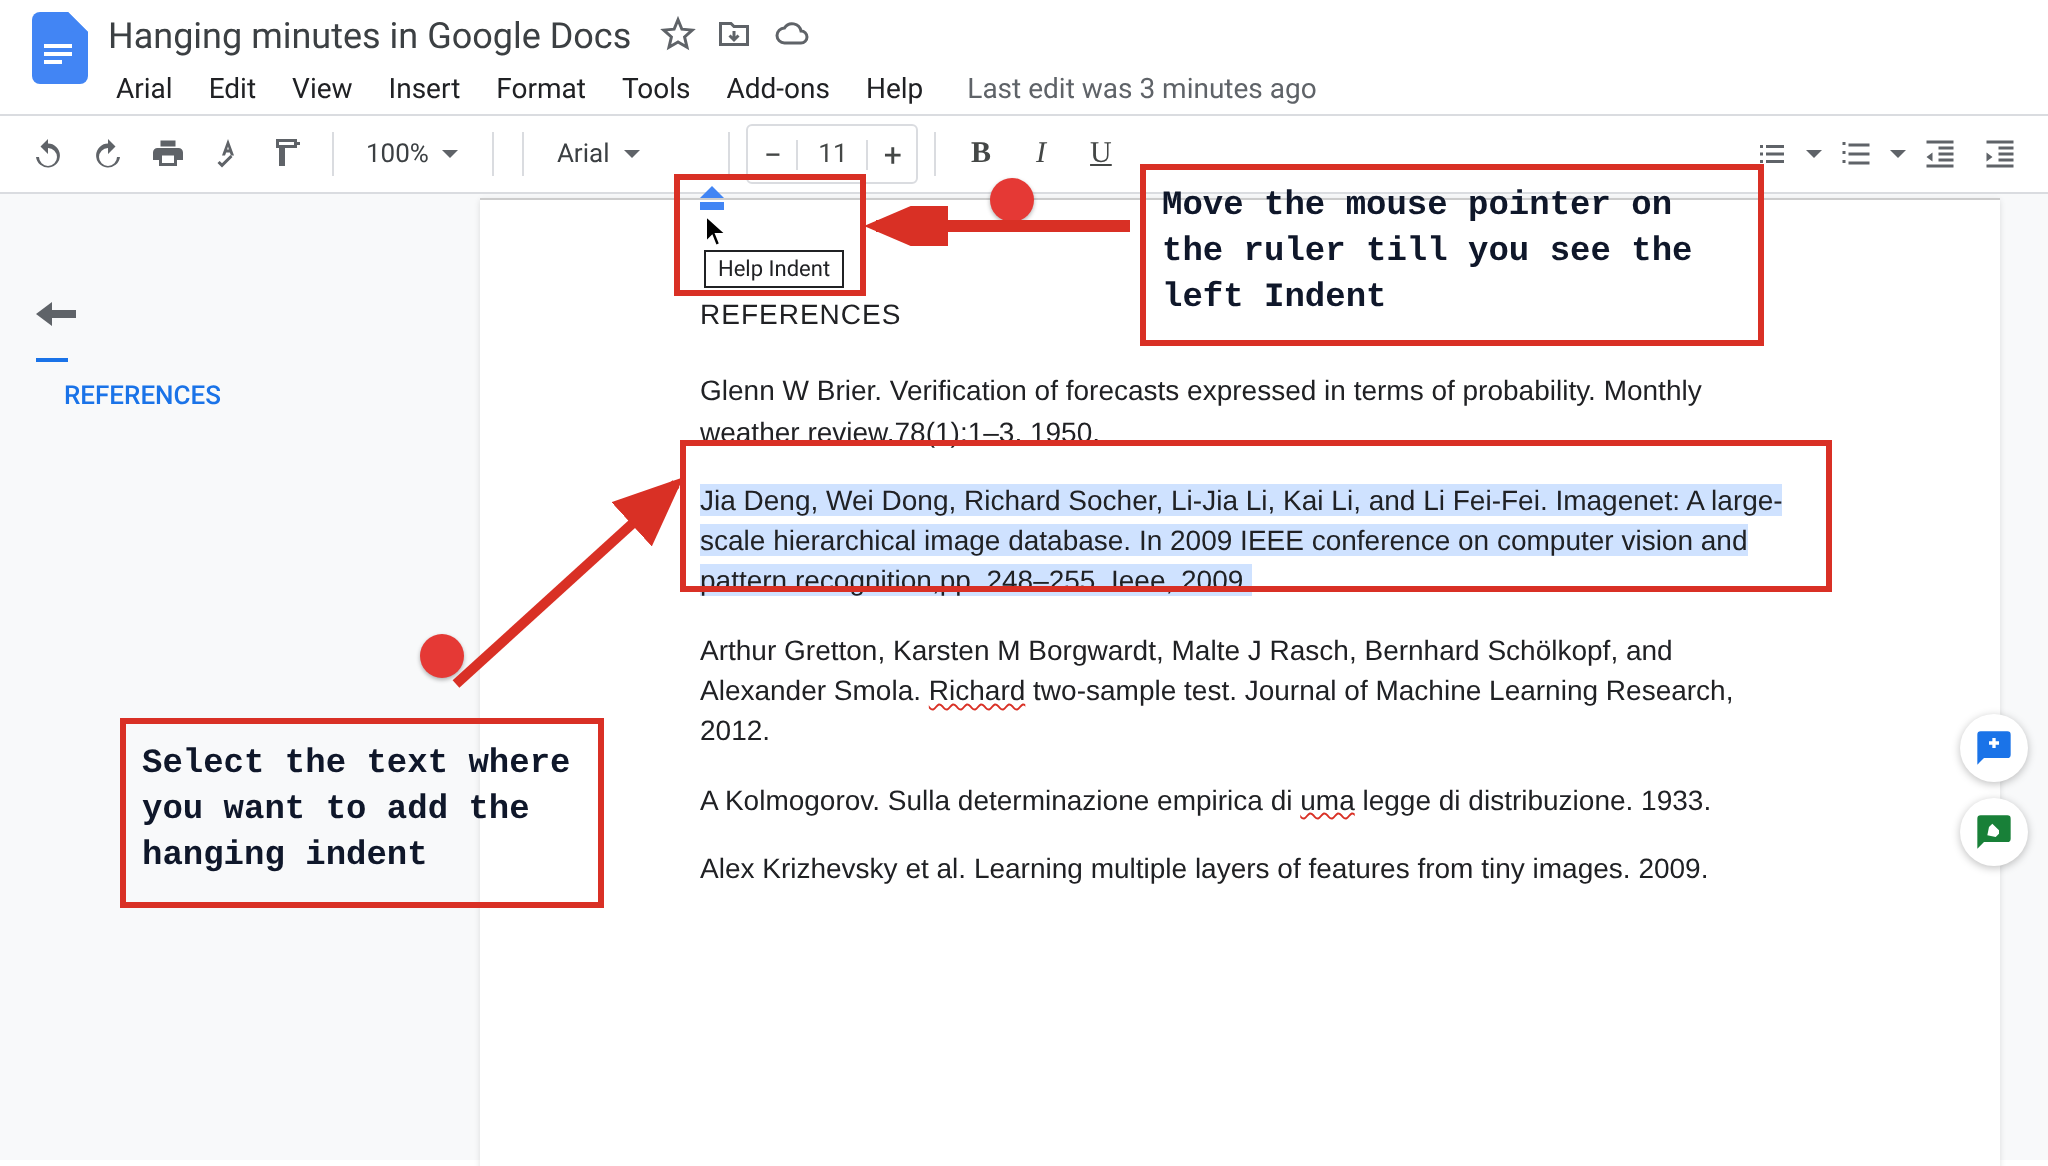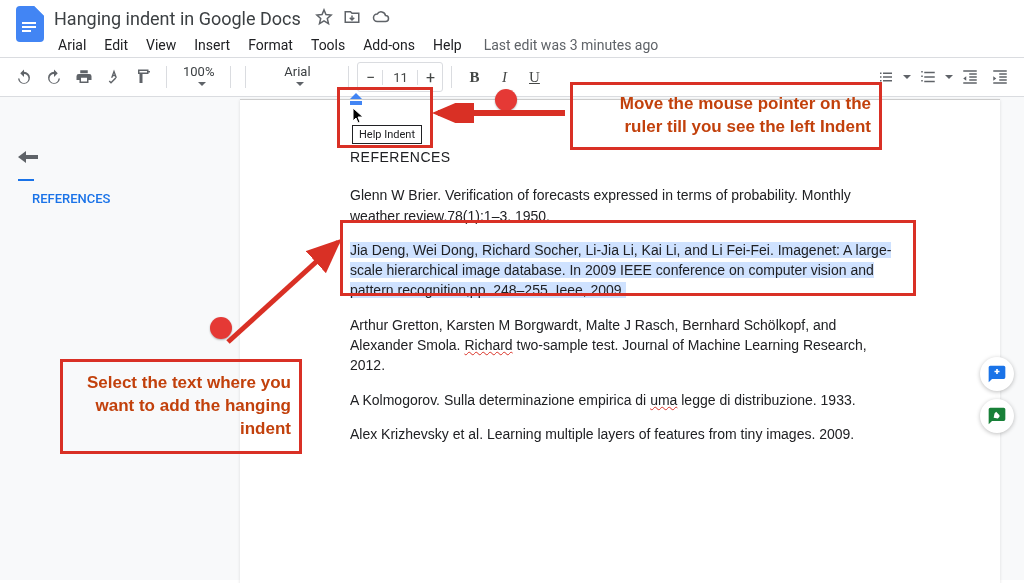--- a/index.html
+++ b/index.html
@@ -12,21 +12,21 @@
   .title-row { display:flex; align-items:center; gap:10px; }
   .doc-title { font-size:18px; color:#3c4043; padding:2px 4px; }
   .muted-ico { color:#5f6368; }
   .menu-row { display:flex; align-items:center; gap:2px; margin-top:2px; }
   .menu-item { font-size:14px; color:#202124; padding:4px 8px; cursor:pointer; }
   .last-edit { font-size:14px; color:#5f6368; margin-left:12px; cursor:pointer; }
   
   .toolbar { display:flex; align-items:center; height:38px; padding:0 10px; border-top:1px solid #dadce0; border-bottom:1px solid #dadce0; color:#444746; gap:2px; }
   .t-btn { width:28px; height:28px; display:flex; align-items:center; justify-content:center; cursor:pointer; border-radius:3px; }
   .t-sep { width:1px; height:22px; background:#dadce0; margin:0 6px; }
-  .t-drop { display:flex; align-items:center; height:26px; padding:0 8px; cursor:pointer; font-size:13px; color:#3c4043;flex-direction:column; }
+  .t-drop { display:flex; align-items:center; height:26px; padding:0 8px; cursor:pointer; font-size:13px; color:#3c4043; }
   .fs-box { display:flex; align-items:center; border:1px solid #dadce0; border-radius:3px; overflow:hidden; }
   .fs-box .t-btn { width:24px; border-radius:0; }
   .fs-val { width:34px; text-align:center; font-size:13px; border-left:1px solid #dadce0; border-right:1px solid #dadce0; }
   .chev { margin-left:6px; }
   .flex-spacer { flex:1; }
   
   .workspace { position:relative; height:calc(583px - 100px); background:#f8f9fa; }
   .outline { position:absolute; left:0; top:40px; width:220px; }
   .outline-close { width:28px; height:28px; display:flex; align-items:center; justify-content:center; margin:6px 0 8px 14px; color:#5f6368; cursor:pointer; }
   .outline-hr { height:2px; background:#1a73e8; width:16px; margin:4px 0 6px 18px; }
@@ -35,21 +35,21 @@
   .ruler { position:absolute; left:240px; right:24px; top:0; height:18px; display:flex; align-items:center; color:#9aa0a6; font-size:10px; }
   .ruler-num { position:absolute; transform:translateX(-50%); }
   .doc-content { position:absolute; left:350px; top:50px; width:545px; font-family:Arial,sans-serif; font-size:14px; line-height:1.45; color:#202124; }
   .doc-h { font-size:14px; letter-spacing:0.5px; margin-bottom:18px; }
   .ref { margin-bottom:14px; }
   .hl { background:#cfe2ff; }
   .underline-red { text-decoration:underline; text-decoration-style:wavy; text-decoration-color:#d93025; text-decoration-thickness:1px; }
   
   .anno { position:absolute; pointer-events:none; }
   .anno-box { border:3px solid #d93025; }
-  .anno-text { color:#c2410c; font-weight:700; font-size:17px; font-family:Liberation Sans, sans-serif; text-align:right; line-height:1.35; }
+  .anno-text { color:#0f172a; font-weight:700; font-size:17px; font-family:Liberation Mono, monospace; text-align:left; line-height:1.35; }
   .anno-circle { width:22px; height:22px; border-radius:50%; background:#e53935; box-shadow:0 1px 2px rgba(0,0,0,.3); }
   
   .side-rail { position:absolute; right:10px; top:260px; display:flex; flex-direction:column; gap:8px; }
   .rail-btn { width:34px; height:34px; border-radius:50%; background:#fff; display:flex; align-items:center; justify-content:center; box-shadow:0 1px 4px rgba(0,0,0,.25); cursor:pointer; }
   
   .tooltip { position:absolute; background:#fff; border:1px solid #202124; font-size:11px; padding:2px 6px; color:#202124; }
   .indent-marker { position:absolute; }
 </style>
 </head>
 <body>
@@ -60,21 +60,21 @@
     <svg width="28" height="36" viewBox="0 0 28 36">
           <path d="M4 0h14l10 10v22a4 4 0 0 1-4 4H4a4 4 0 0 1-4-4V4a4 4 0 0 1 4-4z" fill="#4285f4"></path>
           <path d="M18 0l10 10h-7a3 3 0 0 1-3-3V0z" fill="#a1c2fa"></path>
           <rect x="6" y="16" width="14" height="2" fill="#fff"></rect>
           <rect x="6" y="20" width="14" height="2" fill="#fff"></rect>
           <rect x="6" y="24" width="9" height="2" fill="#fff"></rect>
         </svg>
   </div>
   <div class="title-col">
     <div class="title-row">
-      <span class="doc-title">Hanging indent in Google Docs</span>
+      <span class="doc-title">Hanging minutes in Google Docs</span>
       <span class="muted-ico">
         <svg width="18" height="18" viewBox="0 0 24 24">
               <path fill="none" stroke="#5f6368" stroke-width="2" d="M12 17.3l-6 3.5 1.6-6.8L2.5 9.4l6.9-.6L12 2.5l2.6 6.3 6.9.6-5.1 4.6 1.6 6.8z"></path>
             </svg>
       </span>
       <span class="muted-ico">
         <svg width="18" height="18" viewBox="0 0 24 24">
               <path fill="none" stroke="#5f6368" stroke-width="2" d="M3 5h7l2 2h9v12H3z"></path>
               <path fill="none" stroke="#5f6368" stroke-width="2" d="M12 10v6m-3-3l3 3 3-3"></path>
             </svg>

